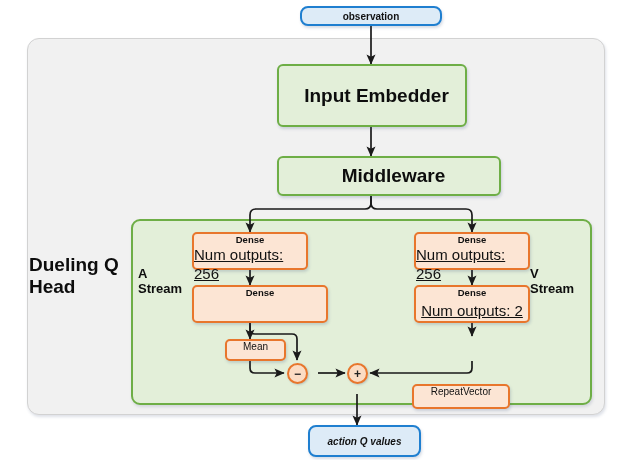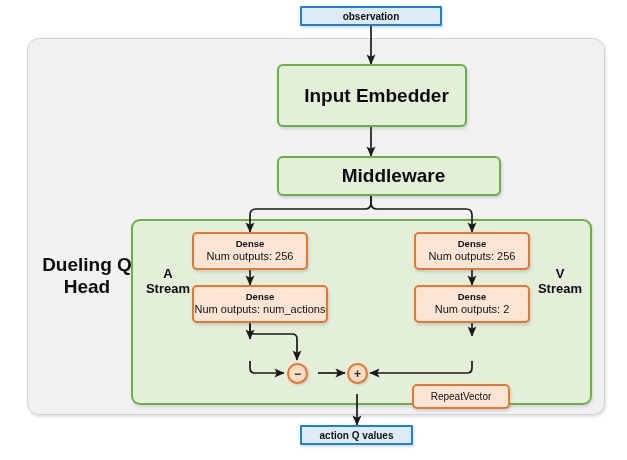--- a/index.html
+++ b/index.html
@@ -64,49 +64,51 @@
     display: flex;
     flex-direction: column;
     align-items: center;
     justify-content: center;
     z-index: 6;
     box-shadow: 1px 2px 3px rgba(70,90,130,0.22);
   }
   .node-io {
     background: #ddebf7;
     border: 2px solid #1f7fd0;
-    border-radius: 1px;
+    border-radius: 8px;
     color: #111111;
     font-size: 10px;
     font-weight: 600;
   }
   .node-green {
     background: #e3efd9;
     border: 2px solid #6eae46;
     border-radius: 6px;
     color: #0d0d0d;
     font-size: 19px;
     font-weight: bold;
     padding-left: 9px;
   }
   .node-orange {
     background: #fce5d4;
     border: 2px solid #e8762c;
     border-radius: 5px;
     color: #111111;
+    justify-content: space-between;
   }
   .node-orange .title {
     font-size: 9.5px;
     font-weight: bold;
     line-height: 1.25;
   }
   .node-orange .sub {
-    font-size: 11px;
+    font-size: 15px;
     font-weight: normal;
     line-height: 1.25;
+    text-decoration: underline;
   }
   .node-orange .single {
     font-size: 10px;
     font-weight: normal;
     line-height: 1.2;
   }
 
   
   .op {
     position: absolute;
@@ -123,21 +125,20 @@
     font-weight: bold;
     color: #222;
     line-height: 1;
     z-index: 7;
     box-shadow: 1px 1px 2px rgba(70,90,130,0.25);
   }
 
   
   .label {
     position: absolute;
-    text-align: center;
     color: #0d0d0d;
     font-weight: bold;
     z-index: 6;
     line-height: 1.15;
   }
   .label-head {
     font-size: 19px;
     width: 116px;
   }
   .label-stream {
@@ -186,42 +187,44 @@
       <path d="M472,361 L472,368 Q472,373 467,373 L370,373"></path>
 
       <path d="M357,394 L357,425"></path>
     </g>
   </svg>
 
   <div class="node node-io" style="left:300px; top:6px; width:142px; height:20px;">
     <span>observation</span>
   </div>
 
-  <div class="node node-io" style="left:300px; top:425px; width:113px; height:20px;">
+  <div class="node node-io" style="left:308px; top:425px; width:113px; height:32px;font-style:italic;">
     <span>action Q values</span>
   </div>
 
   <div class="node node-green" style="left:277px; top:64px; width:190px; height:63px;">
     <span>Input Embedder</span>
   </div>
 
   <div class="node node-green" style="left:277px; top:156px; width:224px; height:40px;">
     <span>Middleware</span>
   </div>
 
   <div class="node node-orange" style="left:192px; top:232px; width:116px; height:38px;">
     <span class="title">Dense</span>
     <span class="sub">Num outputs: 256</span>
   </div>
 
   <div class="node node-orange" style="left:192px; top:285px; width:136px; height:38px;">
     <span class="title">Dense</span>
-    <span class="sub">Num outputs: num_actions</span>
-  </div>
-
+  </div>
+
+  <div class="node node-orange" style="left:225px; top:339px; width:61px; height:22px;">
+    <span class="single">Mean</span>
+  </div>
 
   <div class="node node-orange" style="left:414px; top:232px; width:116px; height:38px;">
     <span class="title">Dense</span>
     <span class="sub">Num outputs: 256</span>
   </div>
 
   <div class="node node-orange" style="left:414px; top:285px; width:116px; height:38px;">
     <span class="title">Dense</span>
     <span class="sub">Num outputs: 2</span>
   </div>

